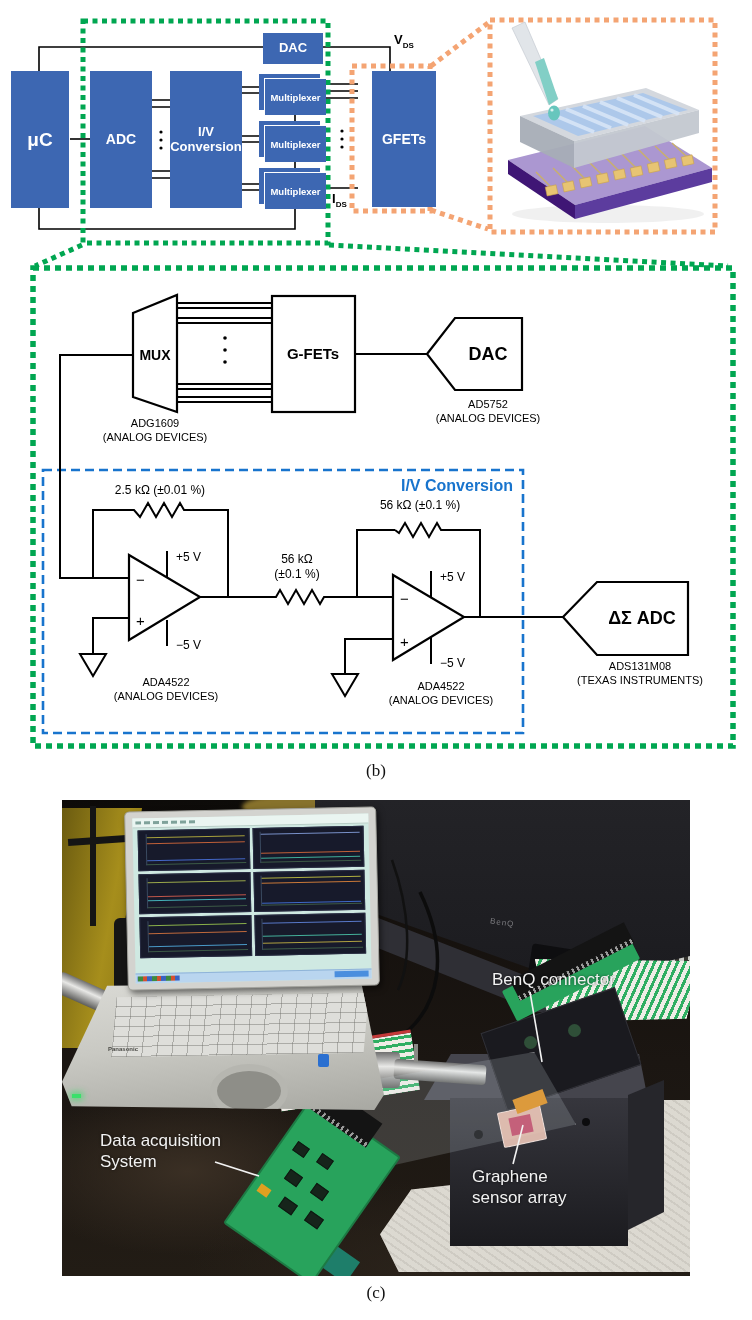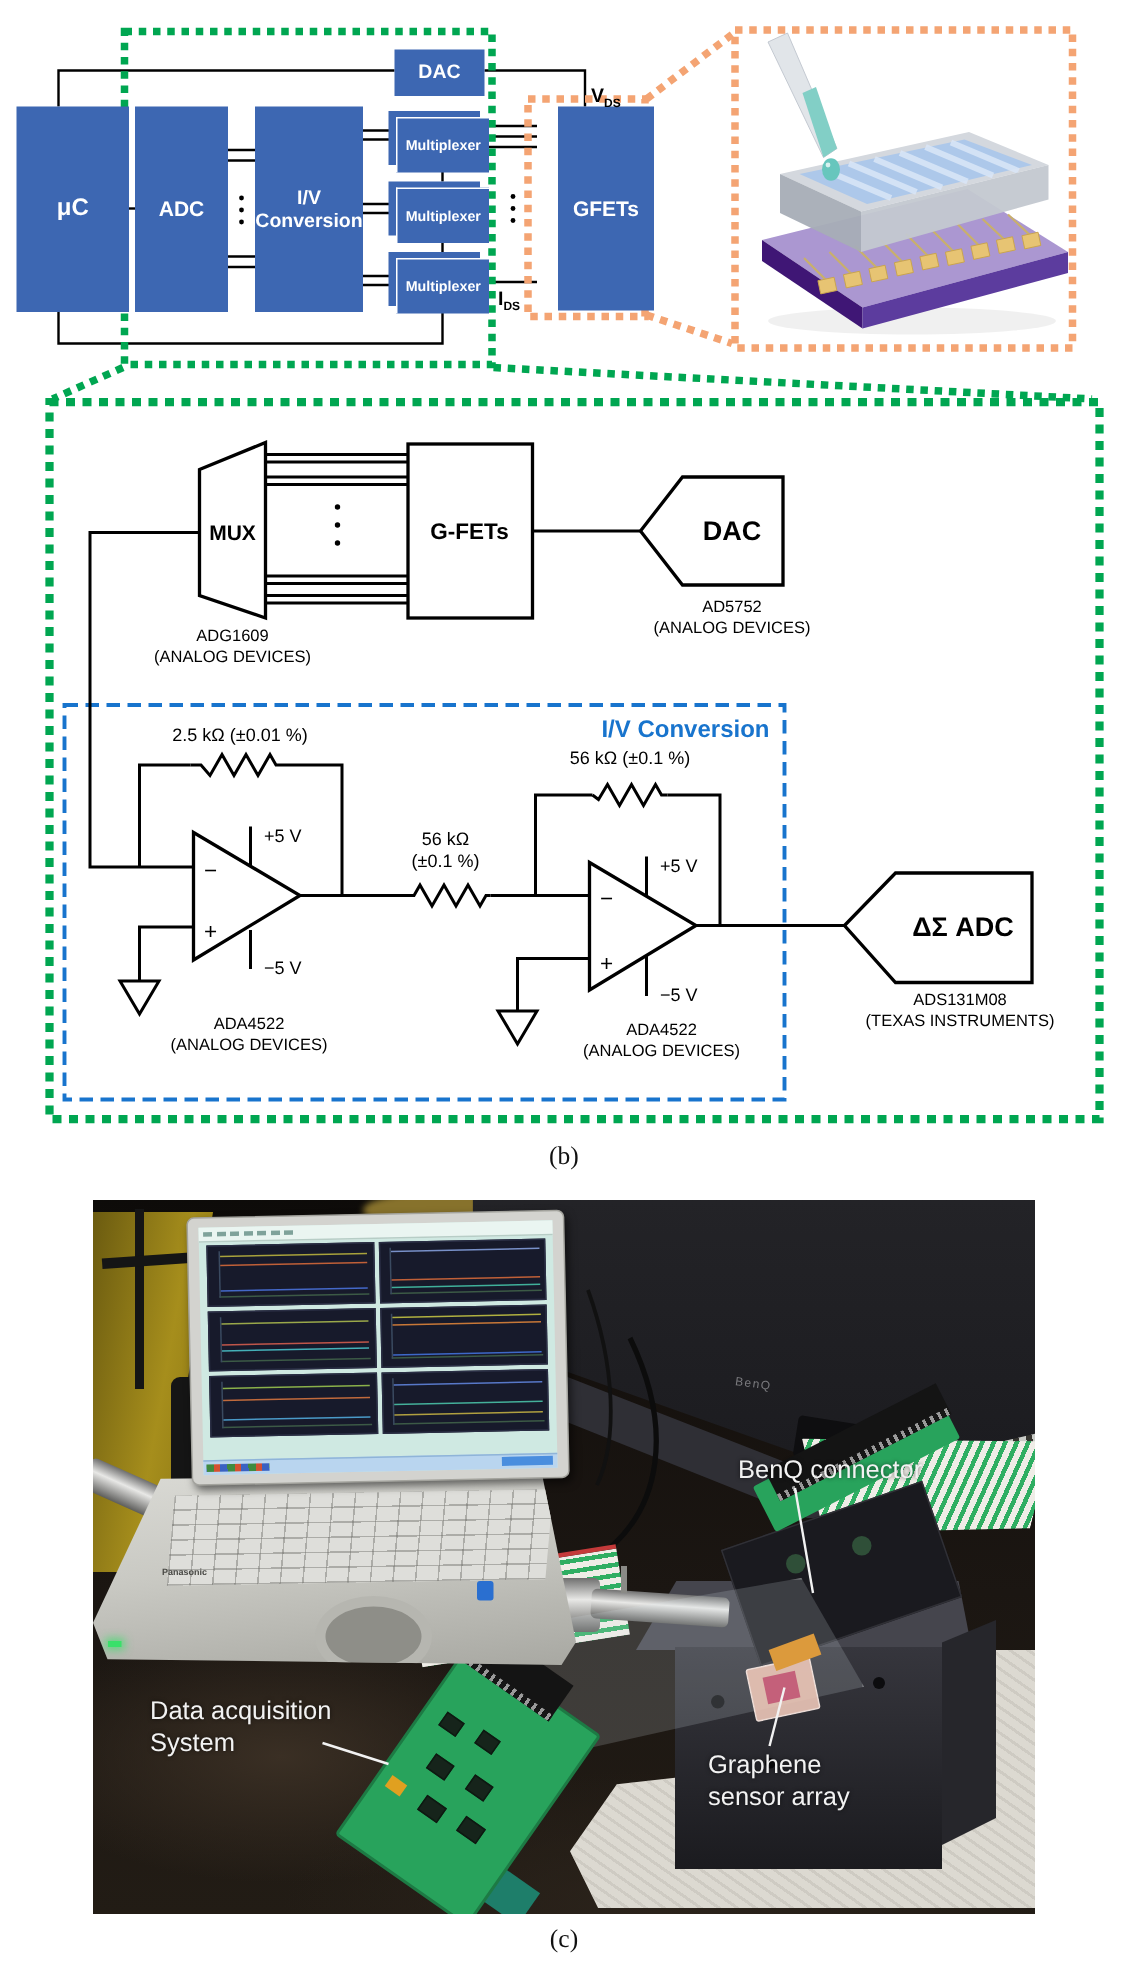--- a/index.html
+++ b/index.html
@@ -283,38 +283,38 @@
   <text x="166" y="700" text-anchor="middle" font-size="11">(ANALOG DEVICES)</text>
 
   <text x="400" y="604" font-size="15">−</text>
   <text x="400" y="647" font-size="15">+</text>
   <text x="440" y="581" font-size="12">+5 V</text>
   <text x="440" y="667" font-size="12">−5 V</text>
   <text x="441" y="690" text-anchor="middle" font-size="11">ADA4522</text>
   <text x="441" y="704" text-anchor="middle" font-size="11">(ANALOG DEVICES)</text>
 </svg>
 
-<div class="bluebox" style="left:11px;top:71px;width:75px;height:137px;font-size:16px">μC</div>
+<div class="bluebox" style="left:11px;top:71px;width:58px;height:137px;font-size:19px">μC</div>
 <div class="bluebox" style="left:90px;top:71px;width:62px;height:137px;font-size:14px">ADC</div>
 <div class="bluebox" style="left:170px;top:71px;width:72px;height:137px;font-size:13px;flex-direction:column">
   <span>I/V</span>
   <span>Conversion</span>
 </div>
 <div class="bluebox" style="left:263px;top:33px;width:60px;height:31px;font-size:13px">DAC</div>
 
 <div class="mux-back" style="left:259px;top:74px;width:61px;height:36px"></div>
 <div class="mux-front" style="left:264px;top:78px;width:61px;height:36px">Multiplexer</div>
 <div class="mux-back" style="left:259px;top:121px;width:61px;height:36px"></div>
 <div class="mux-front" style="left:264px;top:125px;width:61px;height:36px">Multiplexer</div>
 <div class="mux-back" style="left:259px;top:168px;width:61px;height:36px"></div>
 <div class="mux-front" style="left:264px;top:172px;width:61px;height:36px">Multiplexer</div>
 
 <div class="bluebox" style="left:372px;top:71px;width:64px;height:136px;font-size:14px">GFETs</div>
 
-<div class="pinlabel" style="left:394px;top:56px">
+<div class="pinlabel" style="left:394px;top:32px">
   <span>V</span><sub>DS</sub>
 </div>
 <div class="pinlabel" style="left:332px;top:191px">
   <span>I</span><sub>DS</sub>
 </div>
 
 <div class="caption" style="top:761px">(b)</div>
 
 <div id="photo">
   <div class="bagglow"></div>

